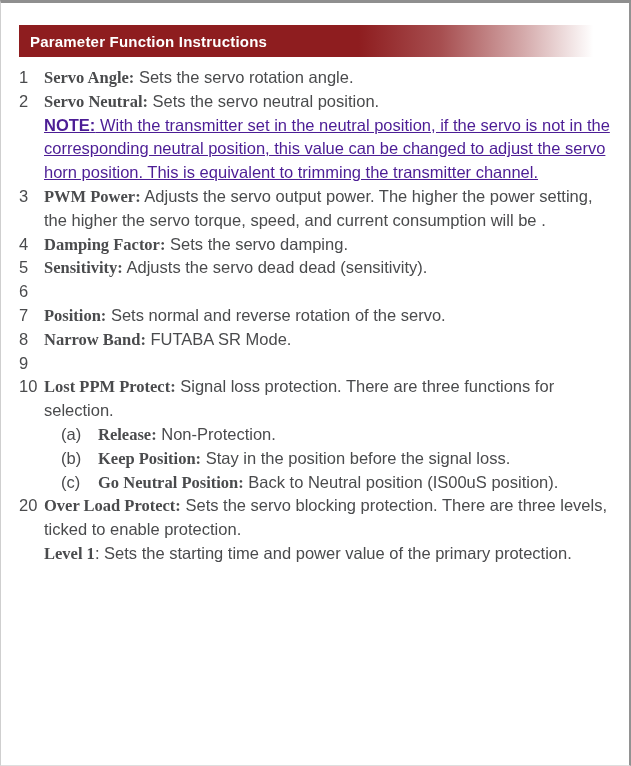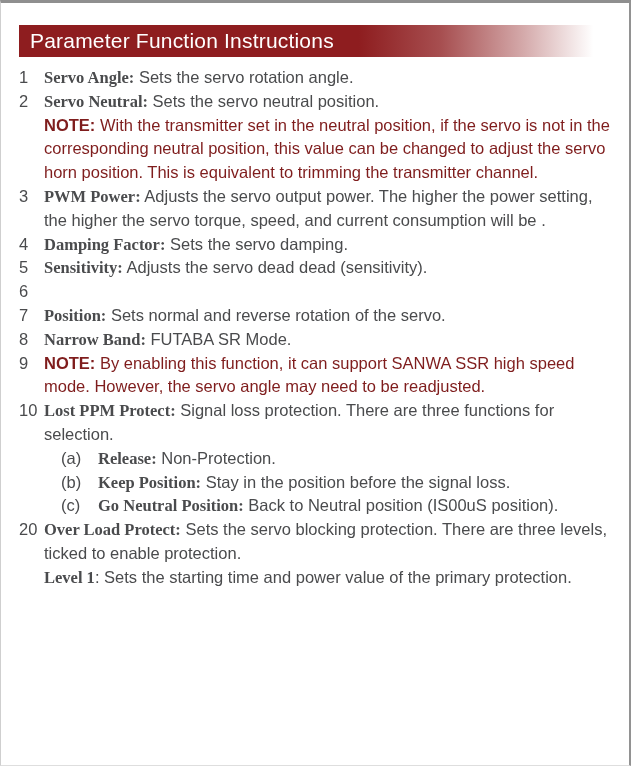--- a/index.html
+++ b/index.html
@@ -15,33 +15,33 @@
   .banner {
     margin:22px 24px 0 18px; height:32px;
     display:flex; align-items:center;
     background:linear-gradient(to right,
       #8e1d1f 0%, #8e1d1f 58%,
       rgba(142,29,31,0.78) 72%,
       rgba(142,29,31,0.38) 86%,
       rgba(142,29,31,0) 98%);
   }
   .banner-title {
-    color:#ffffff; font-weight:normal; font-size:21px;
+    color:#ffffff; font-weight:bold; font-size:15px;
     padding-left:11px; letter-spacing:0.2px; white-space:nowrap;text-align:center;
   }
   .content {
     margin:9px 14px 0 18px;
     font-size:16.5px; line-height:23.8px; color:#4a4b4d;
   }
   .content p { margin:0; }
   .row { display:flex; }
   .num { flex:0 0 25px; }
   .body { flex:1; min-width:0; }
   b.term { font-weight:bold;font-family:Liberation Serif, serif; }
-  .note { color:#7f1d1d; }
+  .note { color:#4c1d95;text-decoration:underline; }
   .note b { font-weight:bold; }
   .sub { display:flex; padding-left:17px; }
   .letter { flex:0 0 37px; }
 </style>
 </head>
 <body>
 
 <div class="page">
 
   <div class="banner">
@@ -102,21 +102,20 @@
     <div class="row">
       <span class="num">8</span>
       <div class="body">
         <p><b class="term">Narrow Band:</b><span> FUTABA SR Mode.</span></p>
       </div>
     </div>
 
     <div class="row">
       <span class="num">9</span>
       <div class="body">
-        <p class="note"><b>NOTE:</b><span> By enabling this function, it can support SANWA SSR high speed mode. However, the servo angle may need to be readjusted.</span></p>
       </div>
     </div>
 
     <div class="row">
       <span class="num">10</span>
       <div class="body">
         <p><b class="term">Lost PPM Protect:</b><span> Signal loss protection. There are three functions for selection.</span></p>
         <div class="sub">
           <span class="letter">(a)</span>
           <p><b class="term">Release:</b><span> Non-Protection.</span></p>

